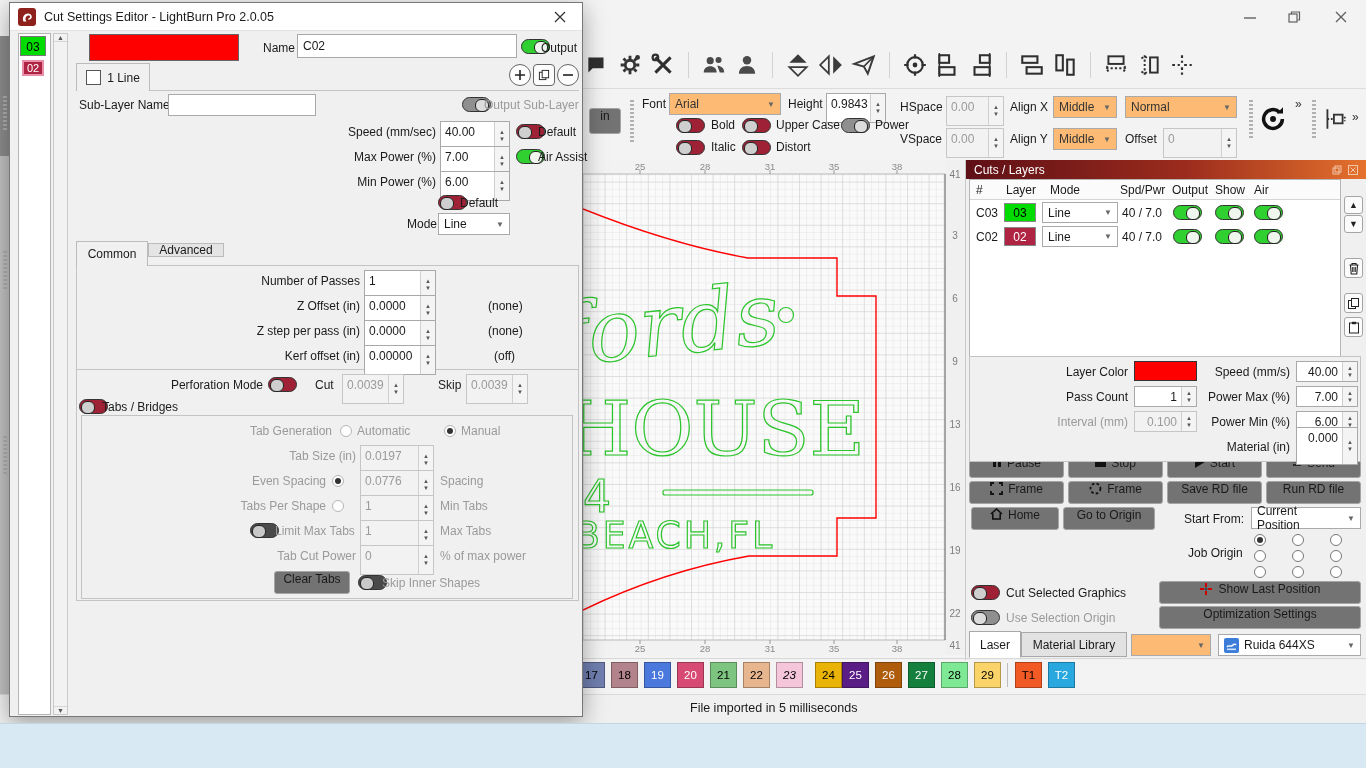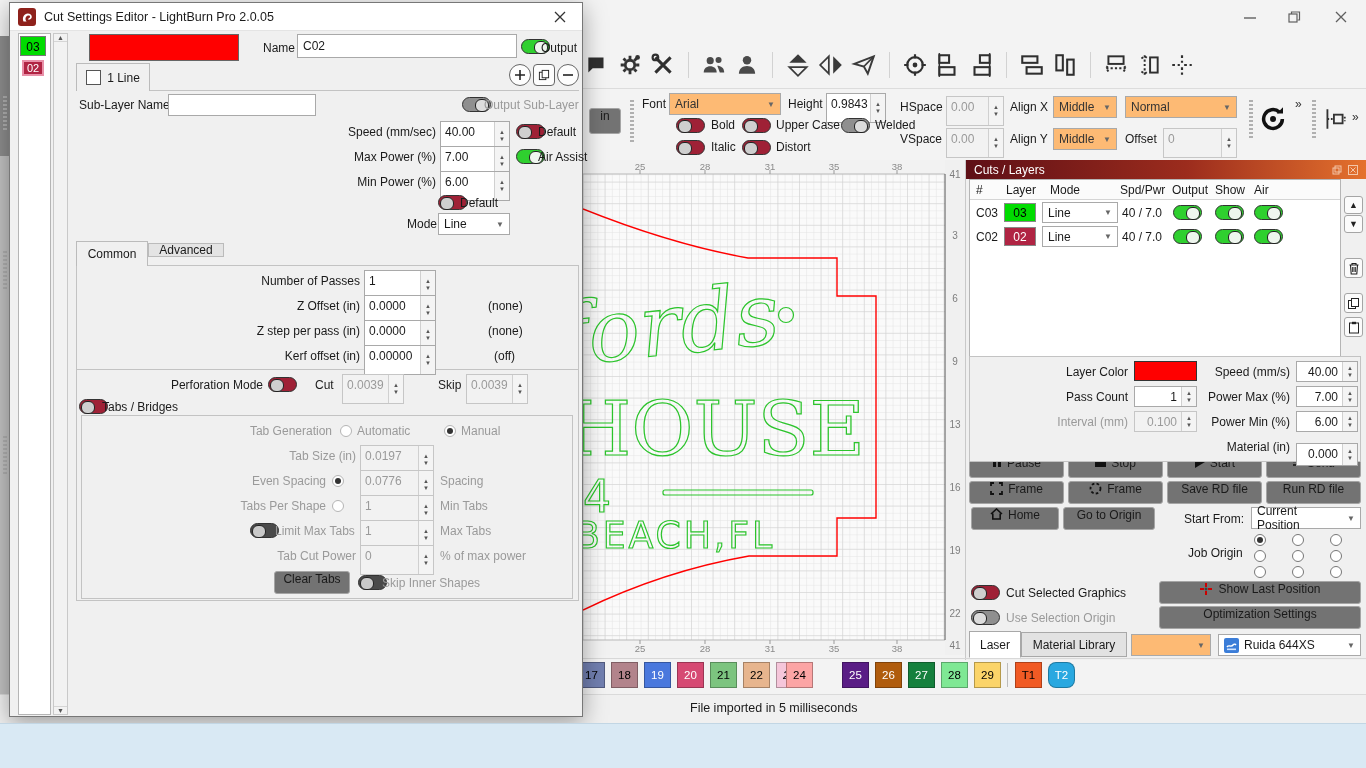--- a/index.html
+++ b/index.html
@@ -182,21 +182,21 @@
 
 <div class="tg off" style="left:676px;top:118px"></div>
 <div class="lb" style="left:711px;top:118px">Bold</div>
 <div class="tg off" style="left:676px;top:140px"></div>
 <div class="lb" style="left:711px;top:140px">Italic</div>
 <div class="tg off" style="left:742px;top:118px"></div>
 <div class="lb" style="left:776px;top:118px">Upper Case</div>
 <div class="tg off" style="left:742px;top:140px"></div>
 <div class="lb" style="left:776px;top:140px">Distort</div>
 <div class="tg gon" style="left:841px;top:118px"></div>
-<div class="lb" style="left:875px;top:118px">Welded</div>
+<div class="lb" style="left:875px;top:118px">Power</div>
 
 <div class="lb rt" style="left:900px;top:100px;width:42px">HSpace</div>
 <div class="spin dsb" style="left:946px;top:96px;width:58px">
     <span class="v">0.00</span>
     <span class="a">
       <span>▲</span>
       <span>▼</span>
     </span>
   </div>
 <div class="lb rt" style="left:900px;top:132px;width:42px">VSpace</div>
@@ -450,21 +450,21 @@
       </div>
     <span class="lb rt" style="left:232px;top:58px;width:88px">Power Min (%)</span>
     <div class="spin num" style="left:326px;top:54px;width:62px;height:21px">
         <span class="v">6.00</span>
         <span class="a">
           <span>▲</span>
           <span>▼</span>
         </span>
       </div>
     <span class="lb rt" style="left:232px;top:83px;width:88px">Material (in)</span>
-    <div class="spin num" style="left:326px;top:86px;width:62px;height:23px">
+    <div class="spin num" style="left:326px;top:70px;width:62px;height:38px">
         <span class="v">0.000</span>
         <span class="a">
           <span>▲</span>
           <span>▼</span>
         </span>
       </div>
   </div>
 
   <div class="btn" style="left:3px;top:321px;width:95px;height:23px">
       <svg width="13" height="13" viewBox="0 0 13 13">
@@ -548,29 +548,29 @@
 </div>
 
 <div class="hline" style="left:583px;top:658px;width:783px;background:#d8d8d8"></div>
 <div class="pal" style="left: 578px; color: rgb(0, 0, 0); background: rgb(113, 127, 176);">17</div>
 <div class="pal" style="left: 611px; color: rgb(0, 0, 0); background: rgb(178, 131, 139);">18</div>
 <div class="pal" style="left: 644px; color: rgb(255, 255, 255); background: rgb(74, 120, 221);">19</div>
 <div class="pal" style="left: 677px; color: rgb(255, 255, 255); background: rgb(214, 74, 115);">20</div>
 <div class="pal" style="left: 710px; color: rgb(0, 0, 0); background: rgb(124, 196, 127);">21</div>
 <div class="pal" style="left: 743px; color: rgb(0, 0, 0); background: rgb(231, 181, 142);">22</div>
 <div class="pal" style="left: 776px; color: rgb(0, 0, 0); background: rgb(245, 198, 218); font-style: italic;">23</div>
-<div class="pal" style="left: 786px; color: rgb(0, 0, 0); background: #fca5a5;">24</div>
+<div class="pal" style="left: 815px; color: rgb(0, 0, 0); background: #eab308;">24</div>
 <div class="pal" style="left: 842px; color: rgb(255, 255, 255); background: rgb(90, 29, 134);">25</div>
 <div class="pal" style="left: 875px; color: rgb(255, 255, 255); background: rgb(176, 92, 13);">26</div>
 <div class="pal" style="left: 908px; color: rgb(255, 255, 255); background: #15803d;">27</div>
 <div class="pal" style="left: 941px; color: rgb(0, 0, 0); background: rgb(127, 232, 148);">28</div>
 <div class="pal" style="left: 974px; color: rgb(0, 0, 0); background: rgb(251, 212, 105);">29</div>
 <div class="abs" style="left:1007px;top:663px;width:1px;height:24px;background:#bdbdbd"></div>
 <div class="pal" style="left: 1015px; color: rgb(0, 0, 0); background: rgb(241, 90, 36);">T1</div>
-<div class="pal" style="left: 1048px; color: rgb(255, 255, 255); background: rgb(41, 168, 224); border-radius: 8px;">T2</div>
+<div class="pal" style="left: 1048px; color: rgb(255, 255, 255); background: rgb(41, 168, 224);">T2</div>
 
 <div class="abs" style="left:0;top:694px;width:1366px;height:29px;background:#f0f0f0;border-top:1px solid #dadada"></div>
 <span class="lb" style="left:690px;top:701px;font-size:12.5px">File imported in 5 milliseconds</span>
 
 <div id="dlg">
   <div class="dlg-title">
     <svg width="18" height="18">
         <rect x="0" y="0" width="18" height="18" rx="3" fill="#8e211b"></rect>
         <path d="M5.5 13.5c-1.8-4 .8-8 4.3-8 2.4 0 4 1.5 4 3.3 0 2.3-2.3 3.3-4 2.6.8-1.5 2.3-1.6 2.3-2.7 0-1-1.1-1.5-2.3-1.1-2.4.8-3.1 4-1.2 6z" fill="#fff"></path>
       </svg>

